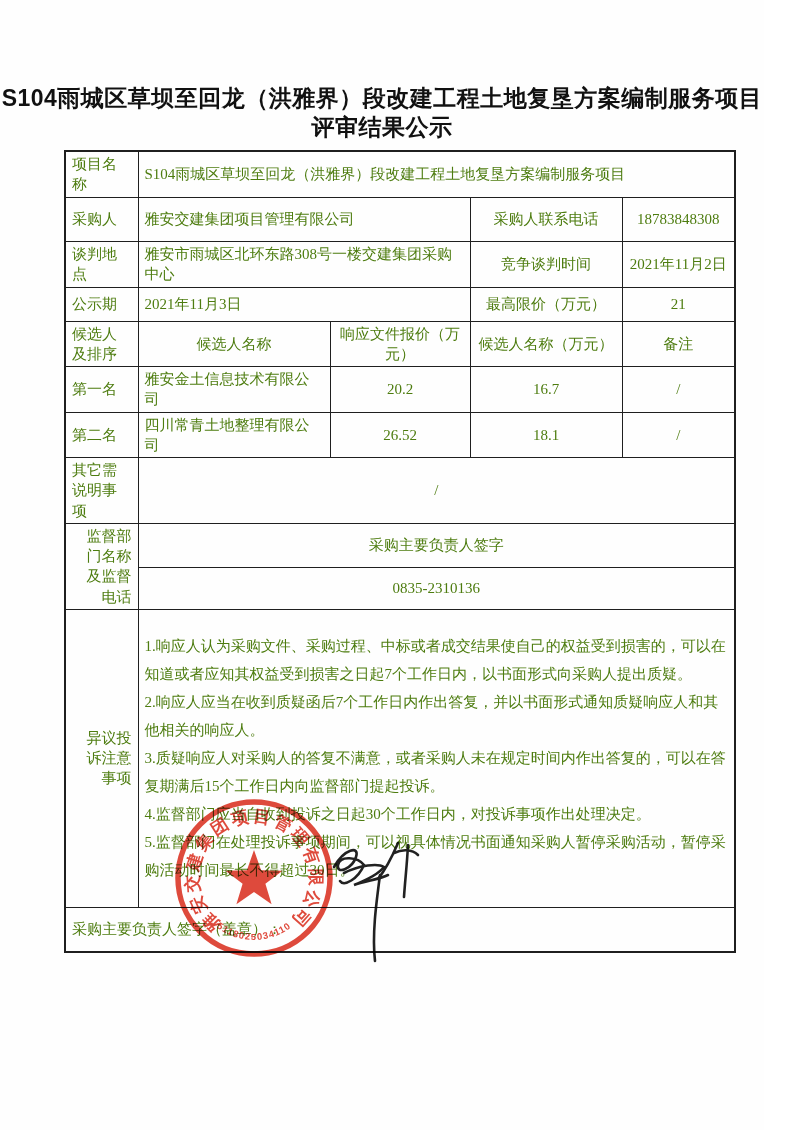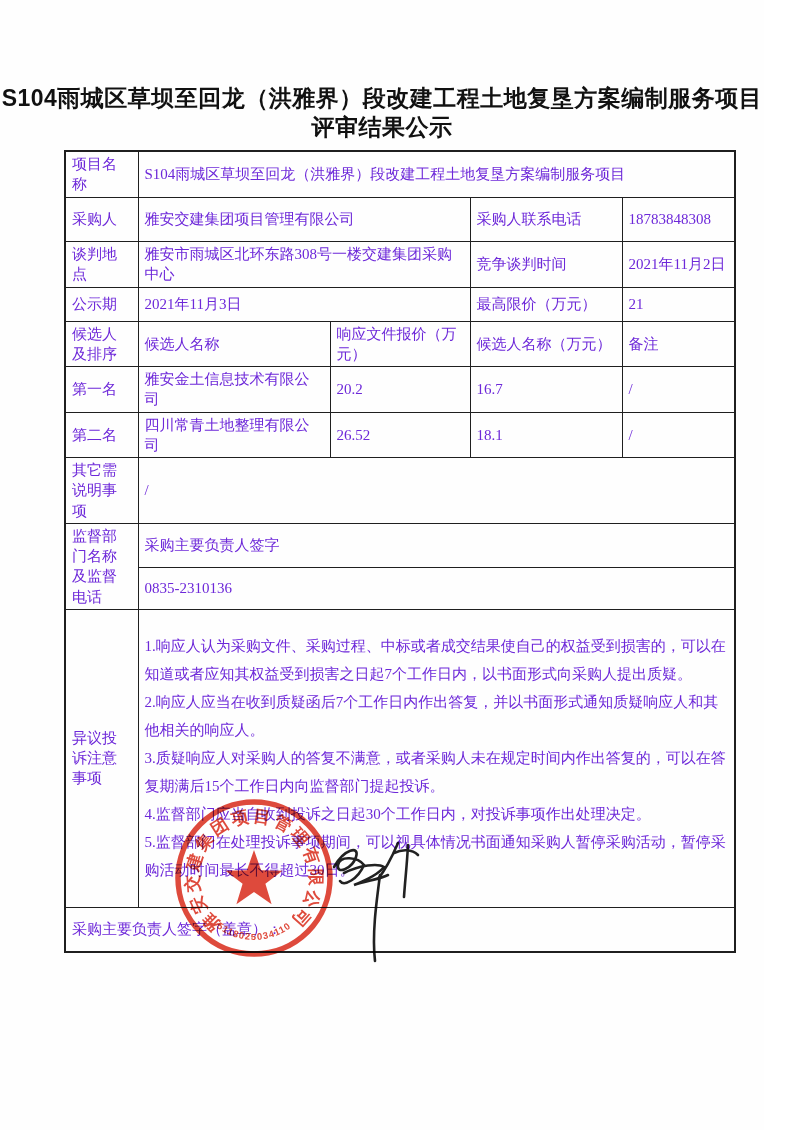--- a/index.html
+++ b/index.html
@@ -21,33 +21,33 @@
     color:#111;
     letter-spacing:0.5px;
   }
   table.doc-table{
     position:absolute;left:64px;top:150px;
     width:670px;
     border-collapse:collapse;
     table-layout:fixed;
     border:2px solid #1f1f1f;
     font-size:15px;
-    color:#6d28d9;
+    color:#4d7c0f;
   }
   table.doc-table td{
     border:1.5px solid #1f1f1f;
     padding:2px 6px;
     vertical-align:middle;
     line-height:1.35;
     word-break:break-all;
   }
   td.lbl{ text-align:left; padding-left:5px; }
-  td.lbl-c{ text-align:left; padding:2px 4px; }
+  td.lbl-c{ text-align:right; padding:2px 4px; }
   td.left{ text-align:left; }
-  td.center{ text-align:left; }
+  td.center{ text-align:center; }
   td.notice-cell{ padding:6px 10px; }
   .notice-cell p{ margin:0; line-height:28px; text-align:left; }
   td.sig-cell{ text-align:left; padding-left:8px; font-size:15px; }
   .seal-wrap{
     position:absolute; left:144px; top:768px;
     width:220px; height:220px;
     mix-blend-mode:multiply;
     opacity:0.92;
     pointer-events:none;
   }

